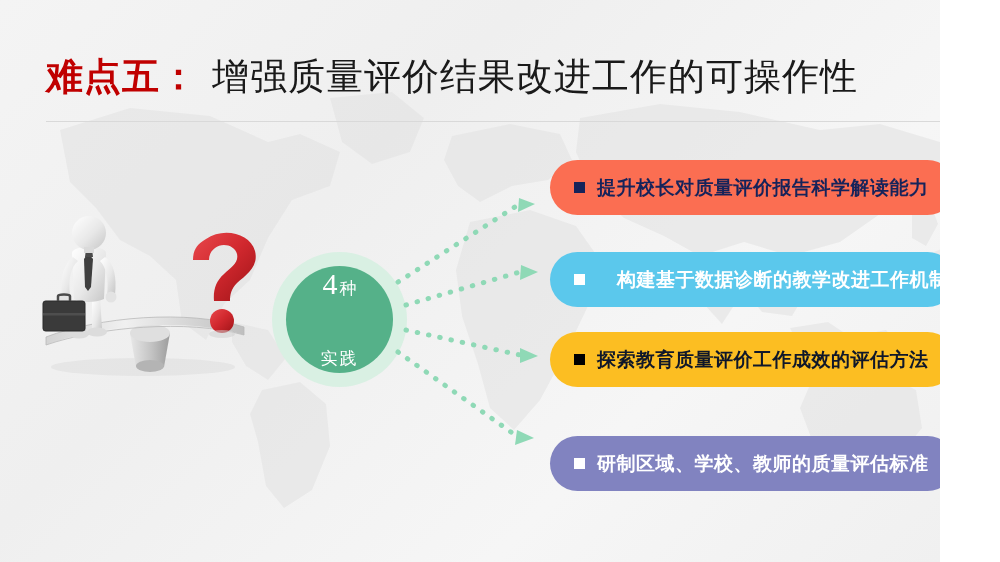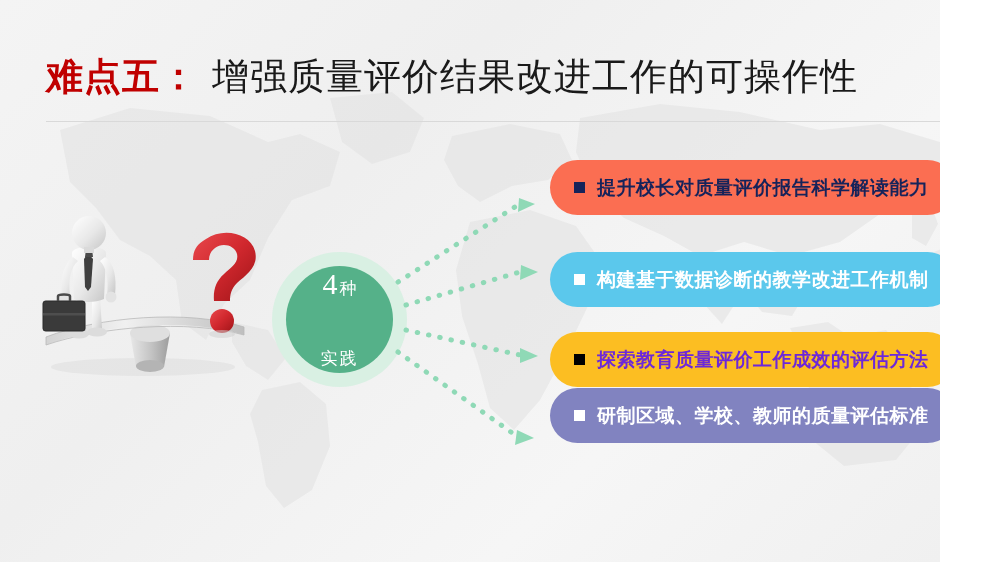--- a/index.html
+++ b/index.html
@@ -146,21 +146,21 @@
   }
   .bar .bar-text {
     font-size: 19px;
     font-weight: bold;
     letter-spacing: 0.5px;
     white-space: nowrap;
   }
   #bar-0 { top: 160px; }
   #bar-1 { top: 252px; }
   #bar-2 { top: 332px; }
-  #bar-3 { top: 388px; }
+  #bar-3 { top: 436px; }
 </style>
 </head>
 <body>
 
 <div id="slide">
 
   <div id="worldmap">
     <svg viewBox="0 0 1000 420" xmlns="http://www.w3.org/2000/svg">
       <g fill="#e2e2e2">
 
@@ -304,26 +304,26 @@
     </svg>
   </div>
 
   <div class="bar" id="bar-0" style="background:#fb6e52;">
     <span class="bullet" style="background:#16235a;"></span>
     <span class="bar-text" style="color:#16235a;">提升校长对质量评价报告科学解读能力</span>
   </div>
 
   <div class="bar" id="bar-1" style="background:#5bc8ec;">
     <span class="bullet" style="background:#ffffff;"></span>
-    <span class="bar-text" style="color:#ffffff;">构建基于数据诊断的教学改进工作机制</span>
+    <span class="bar-text" style="color:#ffffff;margin-left:20px;">构建基于数据诊断的教学改进工作机制</span>
   </div>
 
   <div class="bar" id="bar-2" style="background:#fcbe22;">
     <span class="bullet" style="background:#000000;"></span>
-    <span class="bar-text" style="color:#6d28d9;">探索教育质量评价工作成效的评估方法</span>
+    <span class="bar-text" style="color:#0f172a;">探索教育质量评价工作成效的评估方法</span>
   </div>
 
   <div class="bar" id="bar-3" style="background:#8183c0;">
     <span class="bullet" style="background:#ffffff;"></span>
     <span class="bar-text" style="color:#ffffff;">研制区域、学校、教师的质量评估标准</span>
   </div>
 
 </div>
 
 </body></html>

